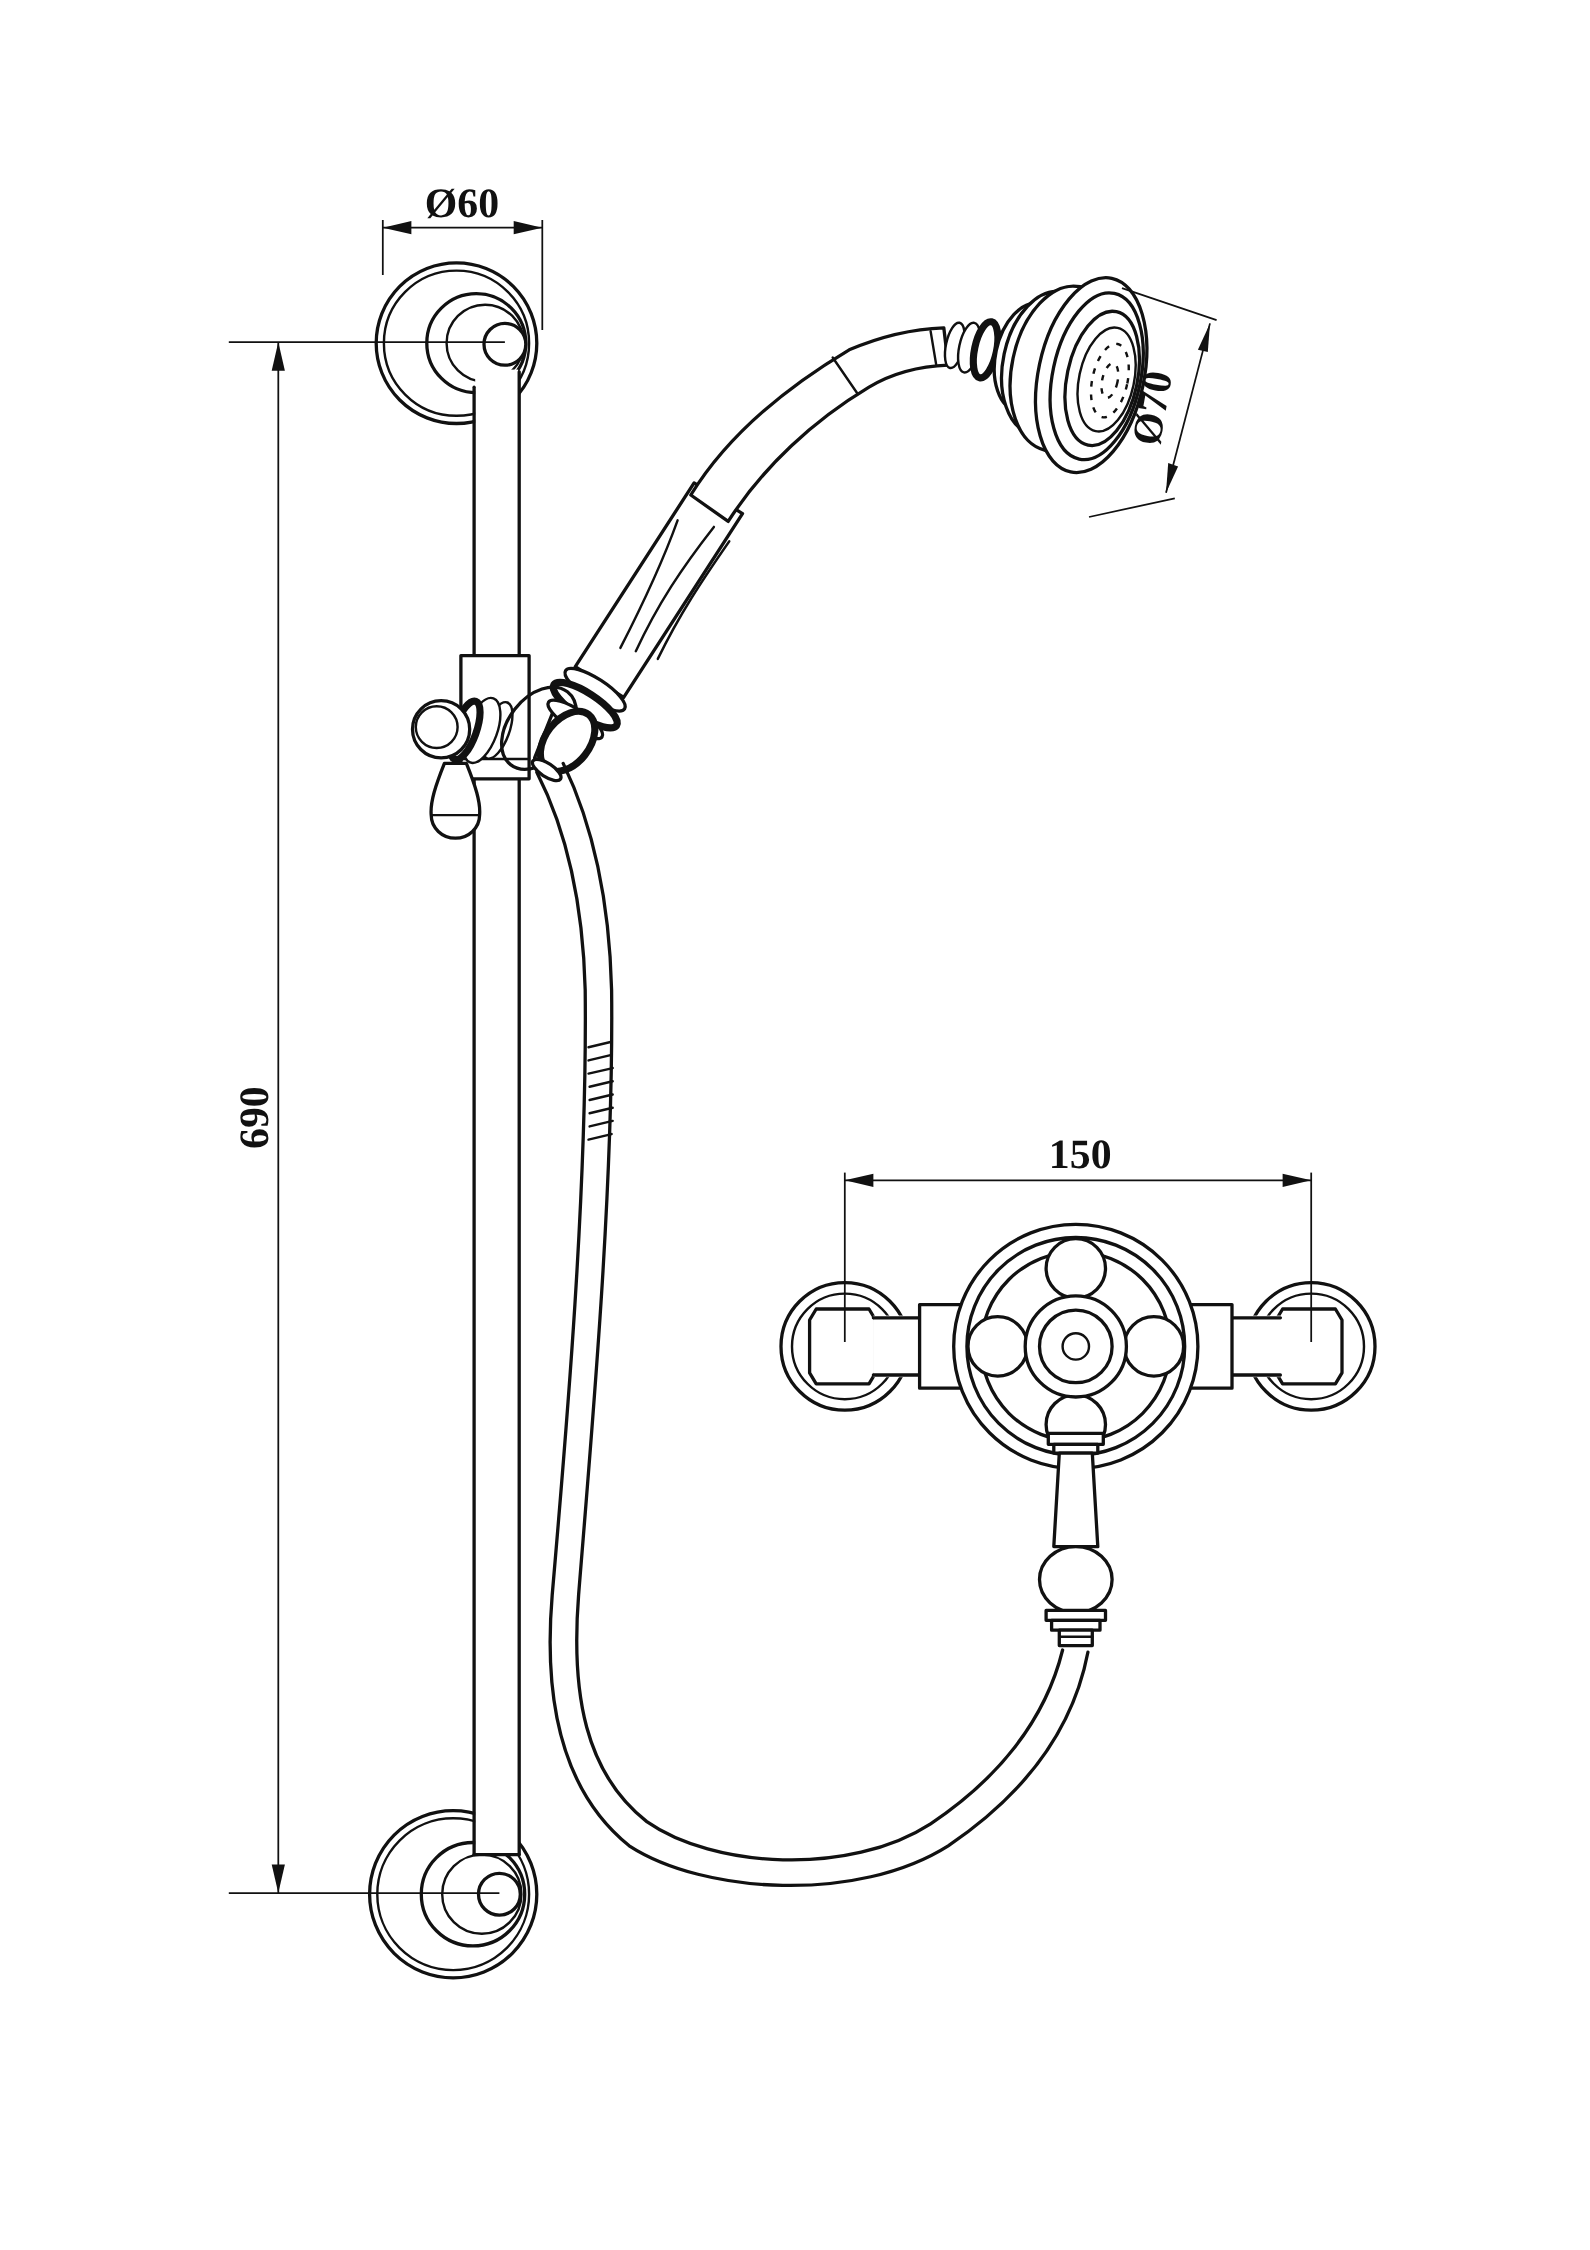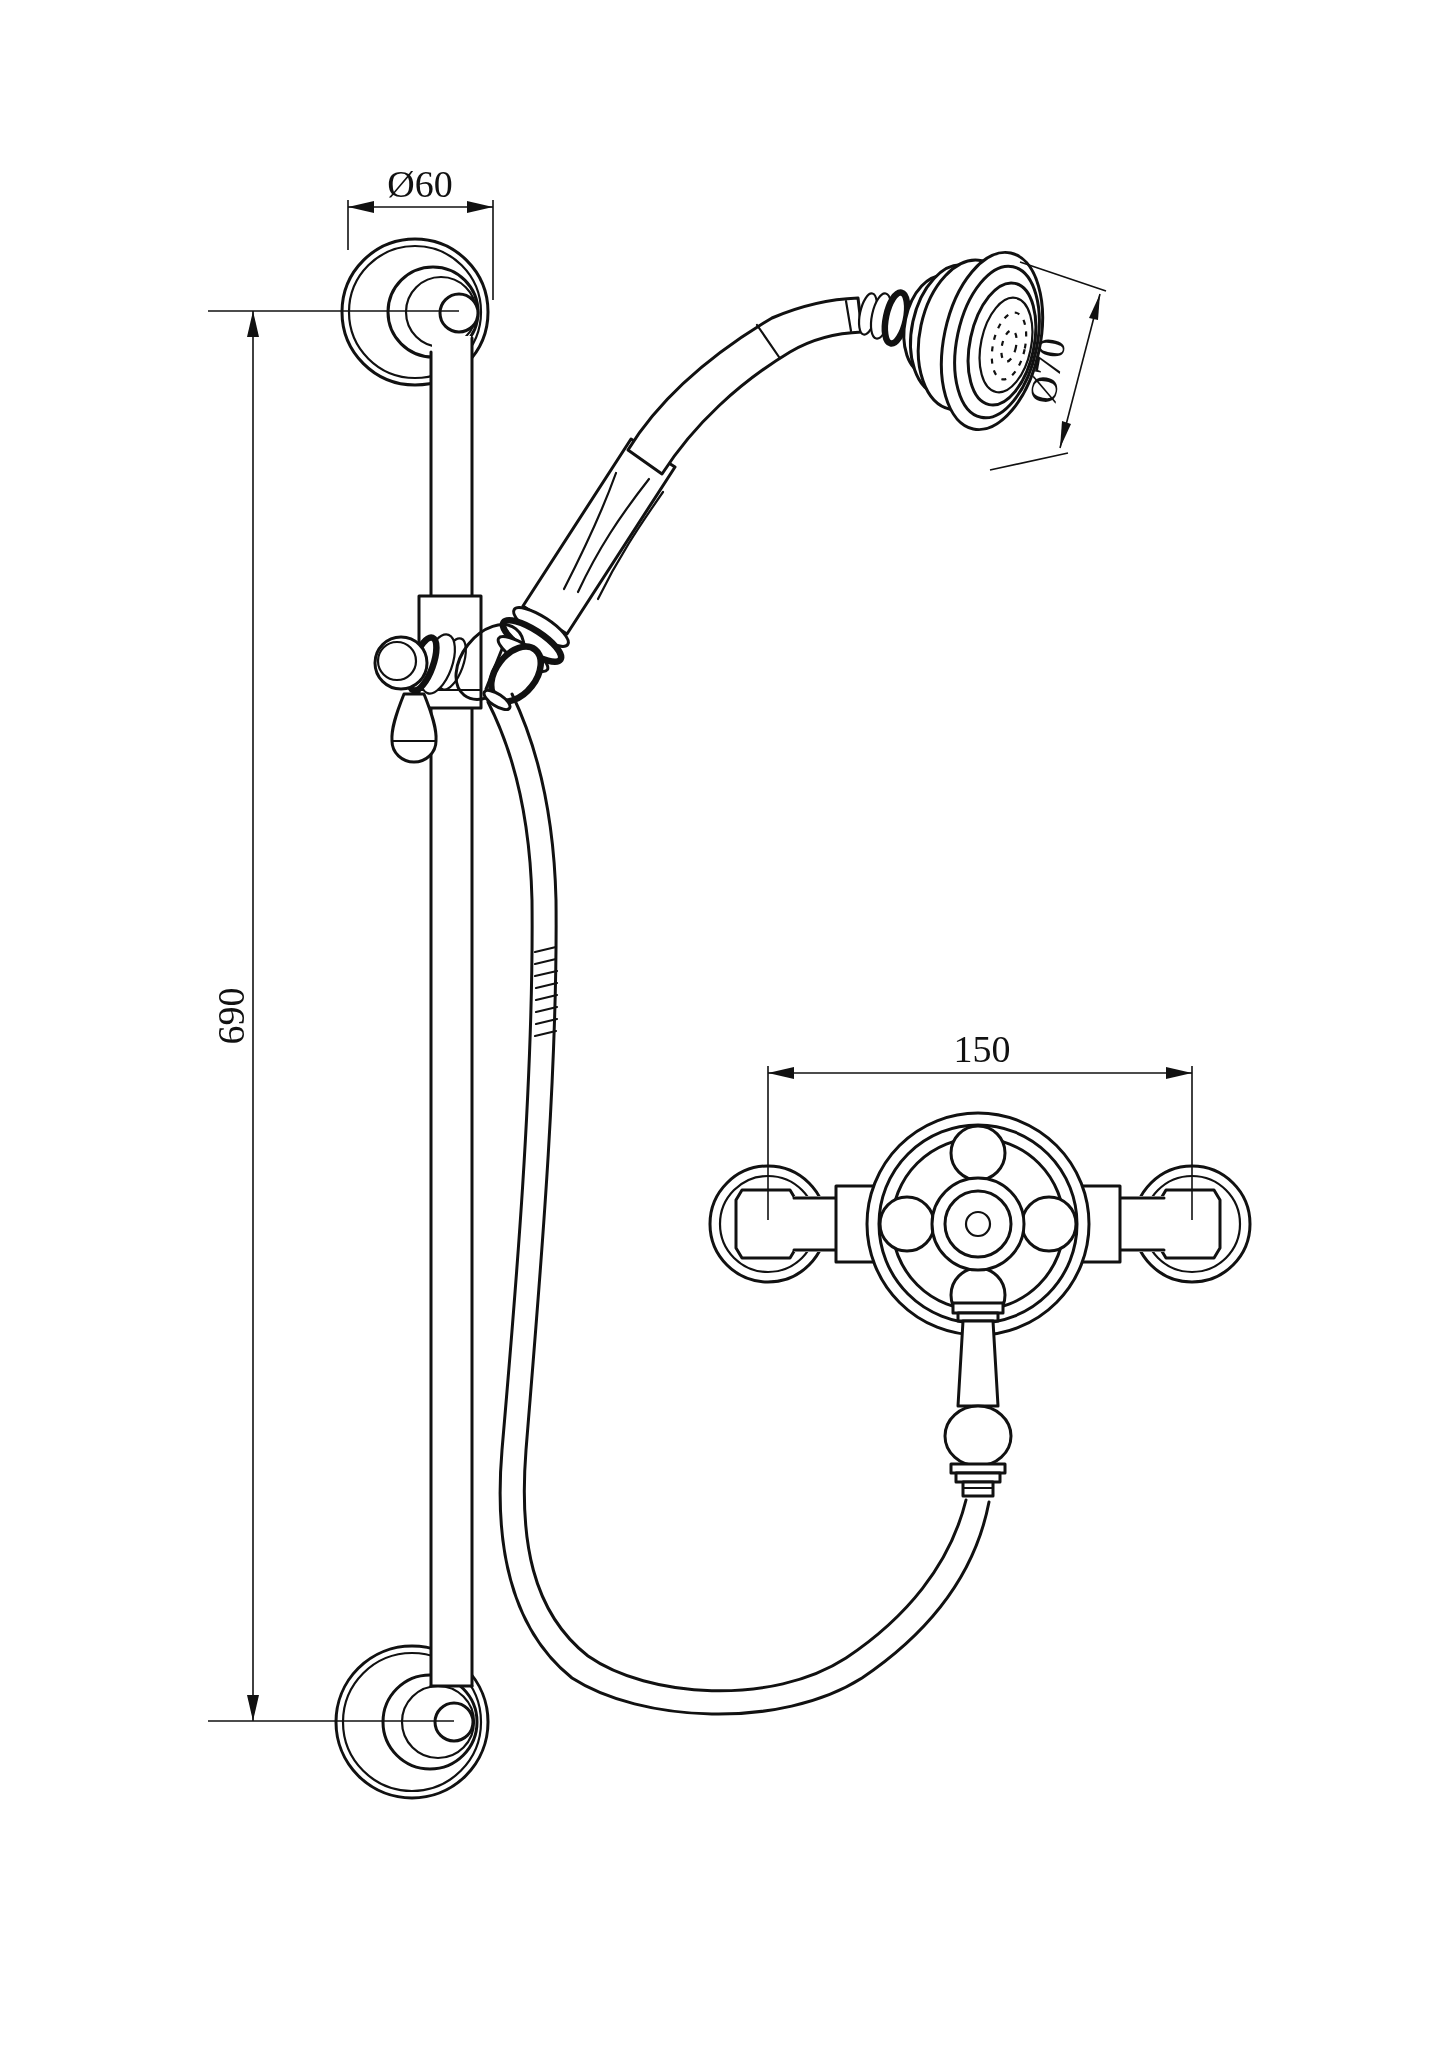--- a/index.html
+++ b/index.html
@@ -1,17 +1,17 @@
 <!DOCTYPE html>
 <html style="--line: #111111; --bg: #ffffff;"><head>
 <meta charset="utf-8">
 <style>
   :root { --line:#111111; --bg:#ffffff; }
   html,body { margin:0; padding:0; background:var(--bg); }
-  .stage { width:1445px; height:2045px; background:var(--bg); position:relative; }
+  .stage { width:1445px; height:2045px; background:var(--bg); position:relative;font-weight:bold; }
   svg { display:block; }
   .p3  { fill:none; stroke:var(--line); stroke-width:3;   stroke-linecap:round; stroke-linejoin:round; }
   .p2  { fill:none; stroke:var(--line); stroke-width:2.2; stroke-linecap:round; stroke-linejoin:round; }
   .w3  { fill:var(--bg); stroke:var(--line); stroke-width:3; stroke-linejoin:round; }
   .w2  { fill:var(--bg); stroke:var(--line); stroke-width:2.2; stroke-linejoin:round; }
   .band{ fill:var(--bg); stroke:var(--line); stroke-width:6.5; }
   .wfill{ fill:var(--bg); stroke:none; }
   .dim { fill:none; stroke:var(--line); stroke-width:1.6; }
   .arrow { fill:var(--line); stroke:none; }
   .dim-text { font-family:"Liberation Serif", serif; font-size:38px; fill:var(--line); }

